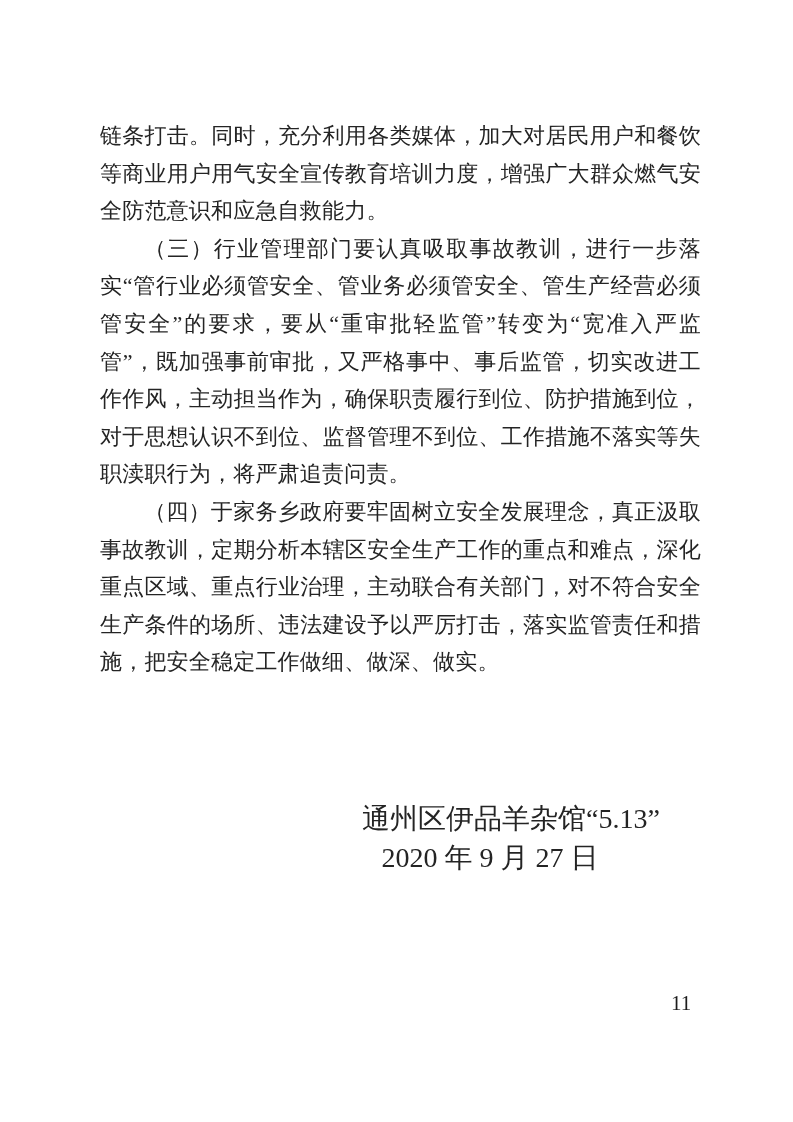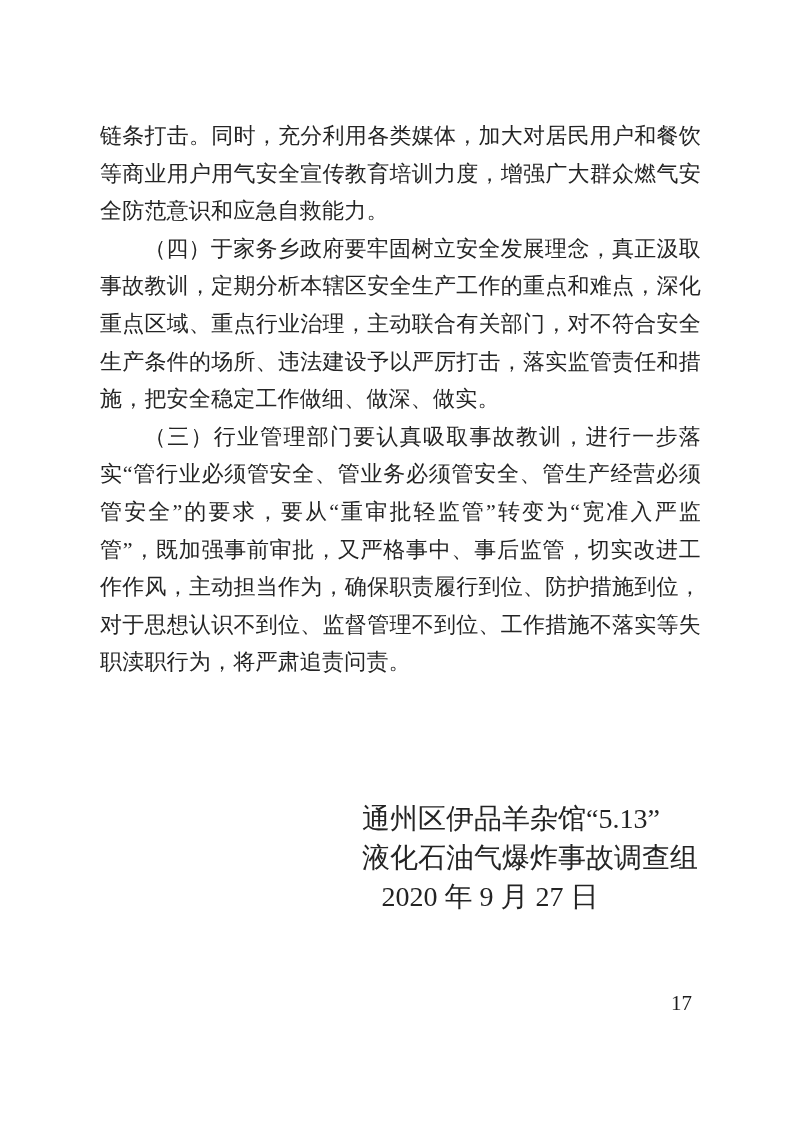--- a/index.html
+++ b/index.html
@@ -57,25 +57,24 @@
     color: #1c1c1c;
   }
 </style>
 </head>
 <body>
 
 <div class="page">
 
   <div class="body-text">
     <p>链条打击。同时，充分利用各类媒体，加大对居民用户和餐饮等商业用户用气安全宣传教育培训力度，增强广大群众燃气安全防范意识和应急自救能力。</p>
+    <p class="indent">（三）行业管理部门要认真吸取事故教训，进行一步落实“管行业必须管安全、管业务必须管安全、管生产经营必须管安全”的要求，要从“重审批轻监管”转变为“宽准入严监管”，既加强事前审批，又严格事中、事后监管，切实改进工作作风，主动担当作为，确保职责履行到位、防护措施到位，对于思想认识不到位、监督管理不到位、工作措施不落实等失职渎职行为，将严肃追责问责。</p>
     <p class="indent">（四）于家务乡政府要牢固树立安全发展理念，真正汲取事故教训，定期分析本辖区安全生产工作的重点和难点，深化重点区域、重点行业治理，主动联合有关部门，对不符合安全生产条件的场所、违法建设予以严厉打击，落实监管责任和措施，把安全稳定工作做细、做深、做实。</p>
-    <p class="indent">（三）行业管理部门要认真吸取事故教训，进行一步落实“管行业必须管安全、管业务必须管安全、管生产经营必须管安全”的要求，要从“重审批轻监管”转变为“宽准入严监管”，既加强事前审批，又严格事中、事后监管，切实改进工作作风，主动担当作为，确保职责履行到位、防护措施到位，对于思想认识不到位、监督管理不到位、工作措施不落实等失职渎职行为，将严肃追责问责。</p>
   </div>
 
   <div class="signature">
     <div>通州区伊品羊杂馆“5.13”</div>
-    <div>液化石油气爆炸事故调查组</div>
     <div class="sig-date">2020 年 9 月 27 日</div>
   </div>
 
-  <div class="page-number">17</div>
+  <div class="page-number">11</div>
 
 </div>
 
 </body></html>

